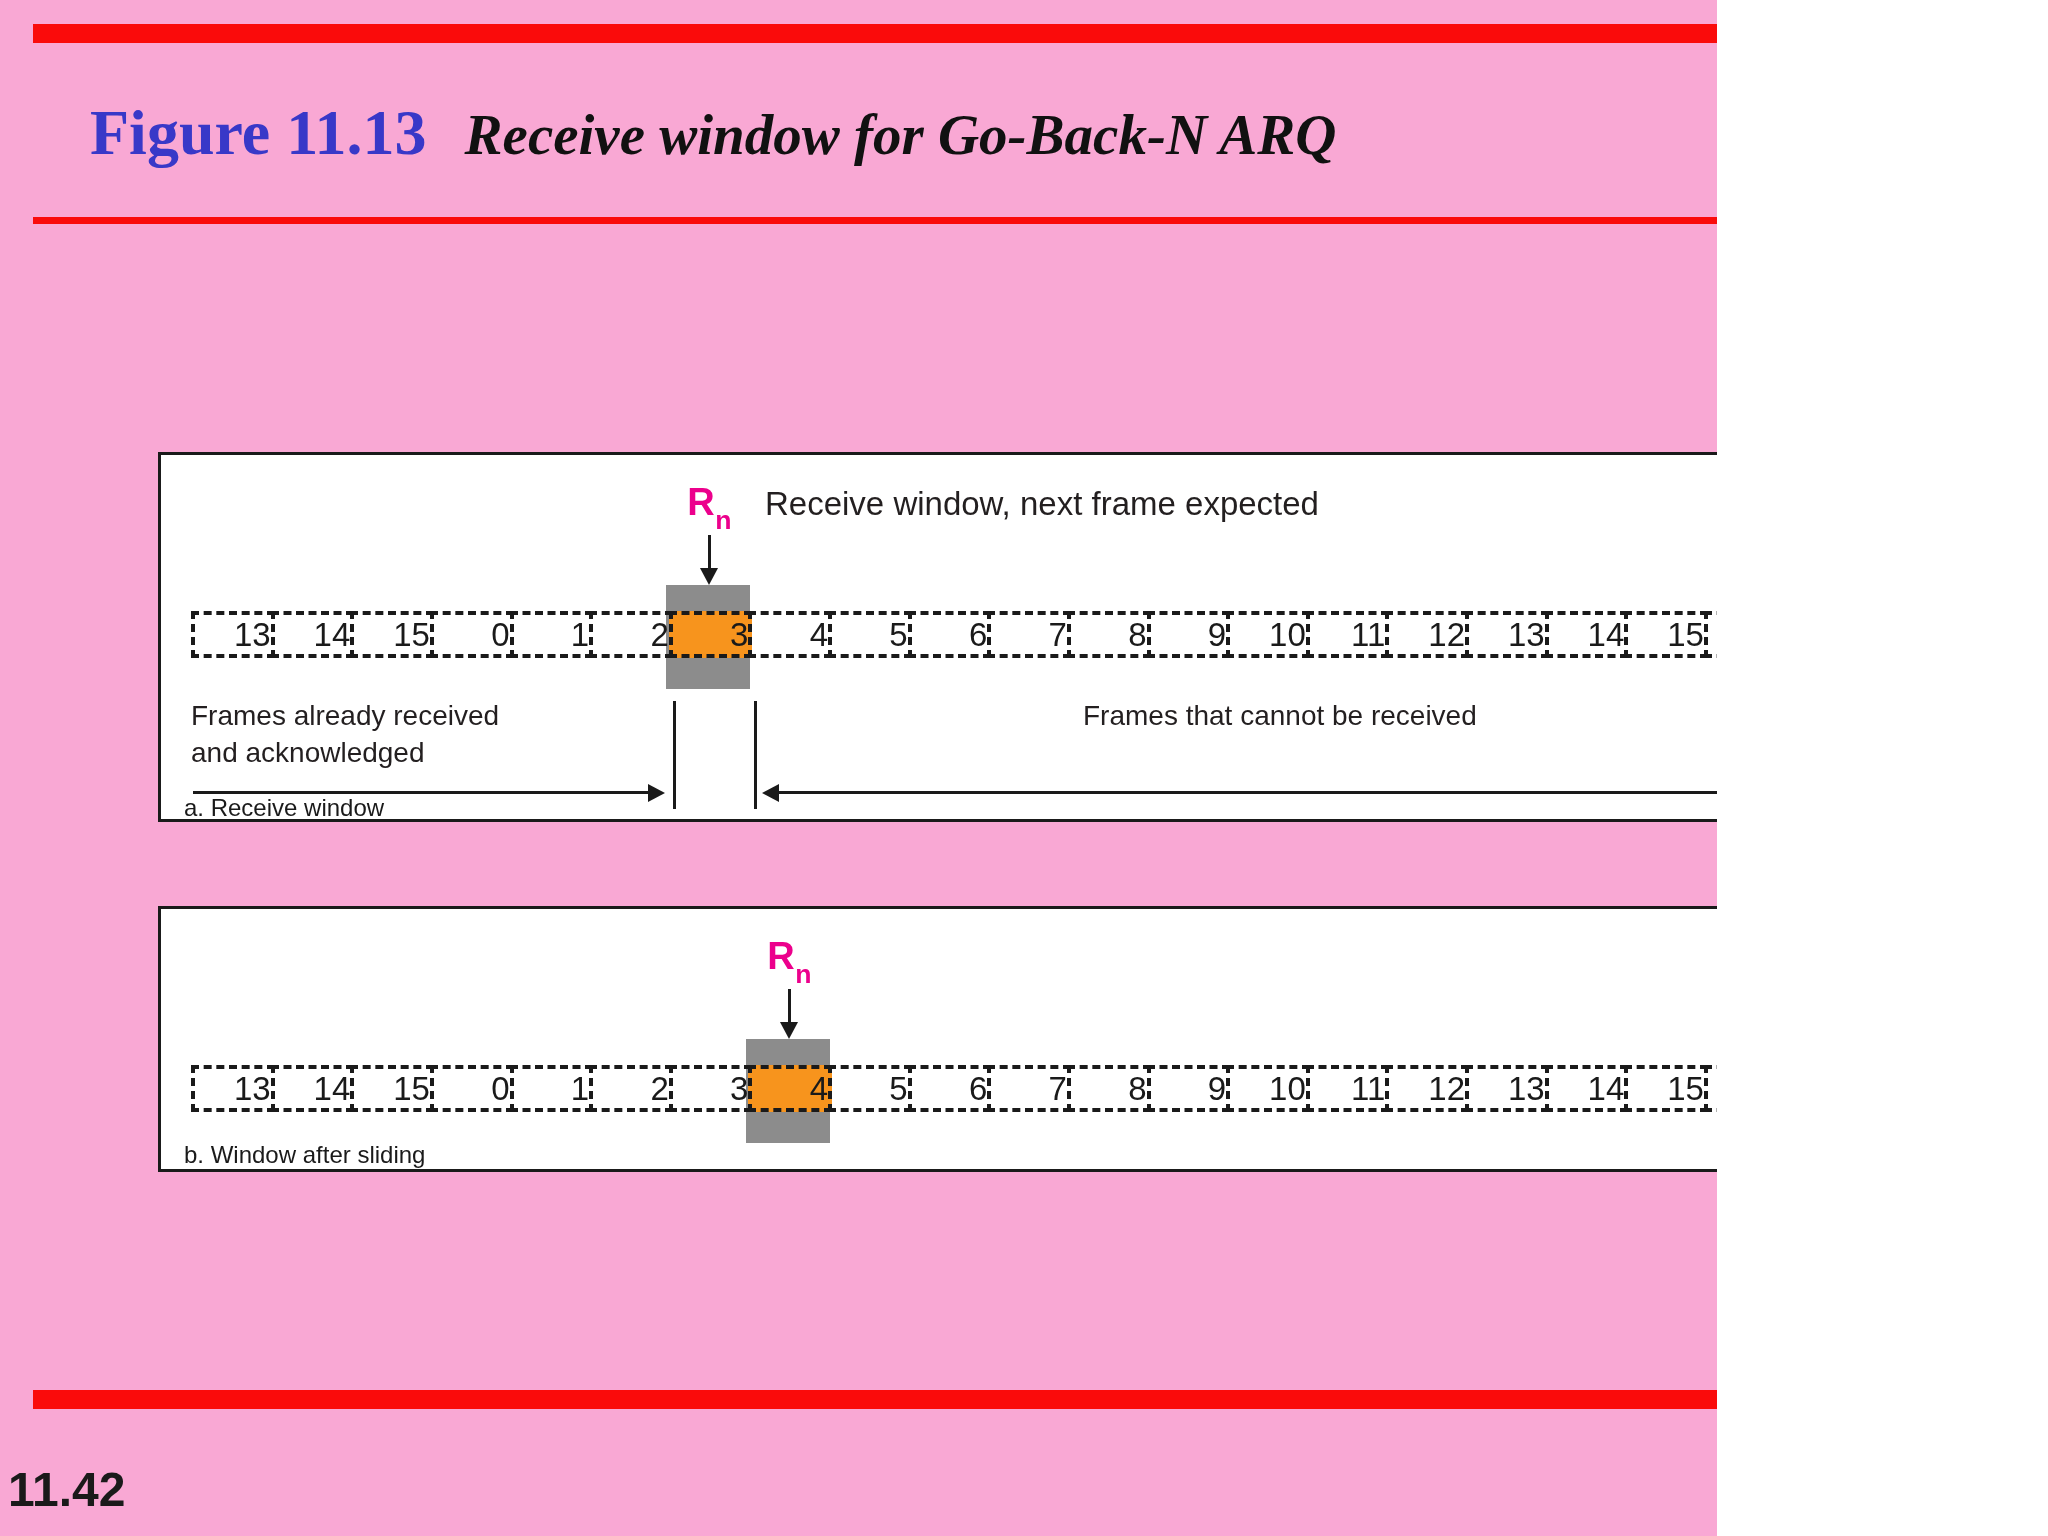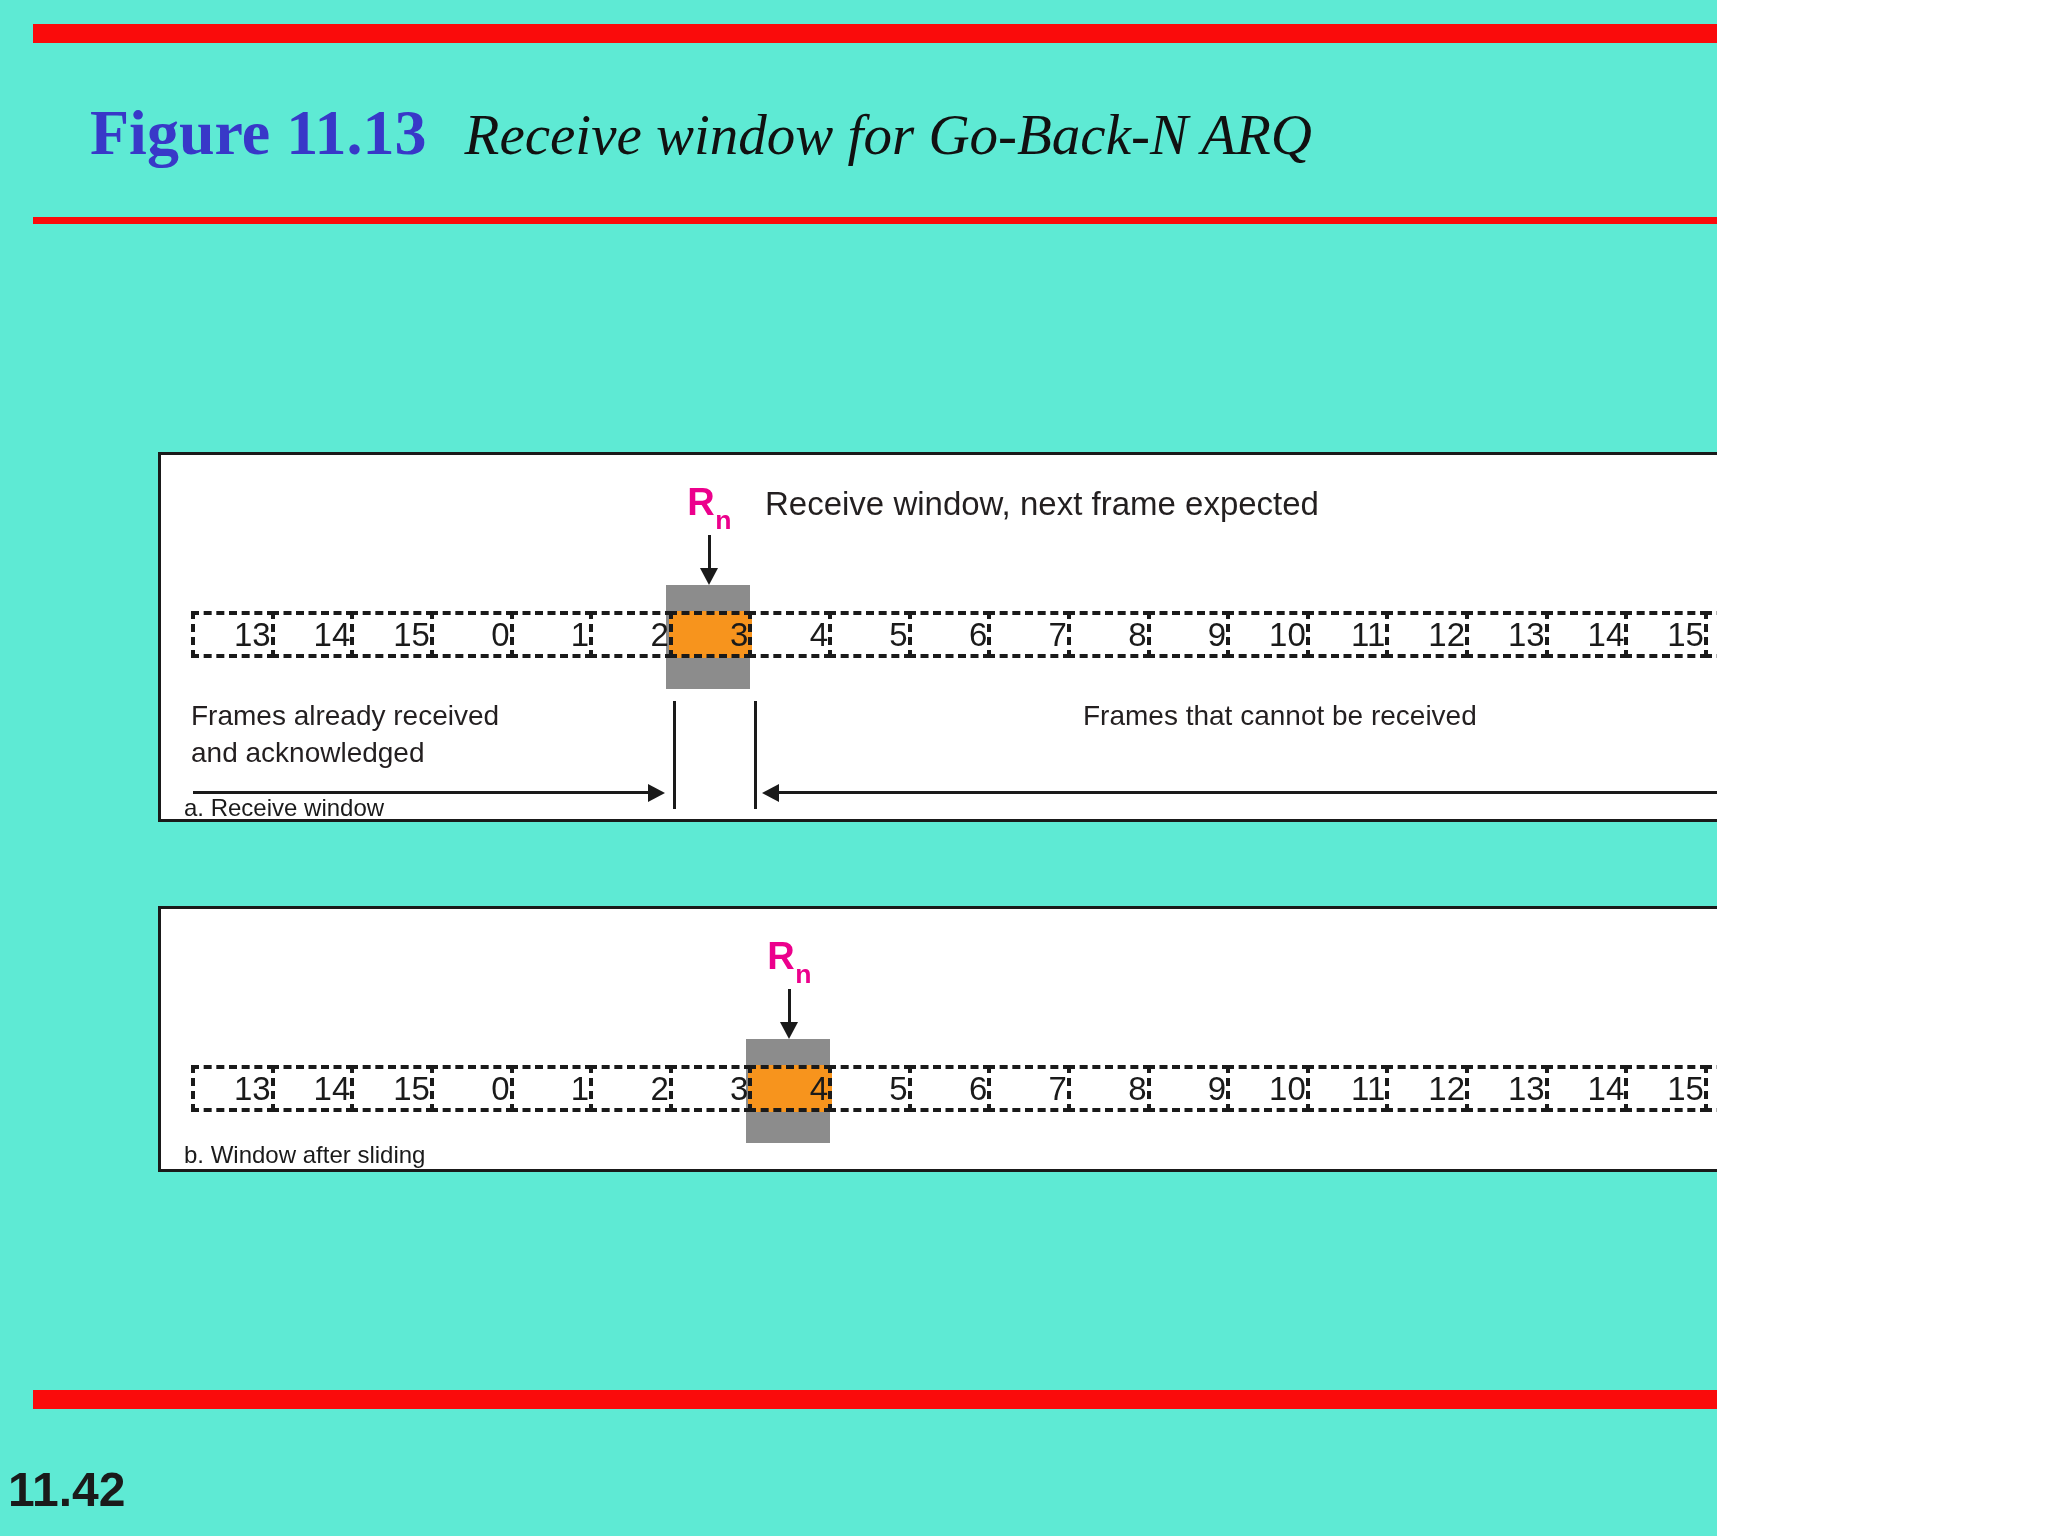--- a/index.html
+++ b/index.html
@@ -1,25 +1,25 @@
 <!DOCTYPE html>
 <html style="--accent-red: #FA0B0B; --title-blue: #3838C8; --window-orange: #F7941D; --window-gray: #8C8C8C; --rn-magenta: #EC008C; --text-dark: #231F20;"><head>
 <meta charset="utf-8">
 <style>
   html,body{margin:0;padding:0;background:#ffffff;}
   #slide{
-    position:relative;width:1717px;height:1536px;background:#5eead4;overflow:hidden;
+    position:relative;width:1717px;height:1536px;background:#f9a8d4;overflow:hidden;
     font-family:"Liberation Sans",sans-serif;color:var(--text-dark,#231F20);
   }
   
   .red-bar{position:absolute;left:33px;width:1964px;height:19px;background:var(--accent-red,#FA0B0B);}
   .red-line{position:absolute;left:33px;width:1964px;height:7px;background:var(--accent-red,#FA0B0B);}
   .title-row{position:absolute;left:90px;top:96px;display:flex;align-items:baseline;gap:38px;white-space:nowrap;}
   .title-prefix{font-family:"Liberation Serif",serif;font-weight:bold;font-size:64px;color:var(--title-blue,#3838C8);}
-  .title-main{font-family:"Liberation Serif",serif;font-weight:normal;font-style:italic;font-size:57px;color:#111111;}
+  .title-main{font-family:"Liberation Serif",serif;font-weight:bold;font-style:italic;font-size:57px;color:#111111;}
   
   .panel{position:absolute;left:158px;width:1731px;background:#ffffff;border:3px solid #1a1a1a;margin-top:40px;}
   #panel-a{top:412px;height:364px;}
   #panel-b{top:866px;height:260px;}
   .caption{position:absolute;left:160px;font-size:24px;color:#1a1a1a;margin-left:24px;}
   
   .gray-block{position:absolute;top:130px;width:84px;height:104px;background:var(--window-gray,#8C8C8C);z-index:1;}
   
   .frame-row{position:absolute;left:30px;top:156px;width:1676px;height:47px;display:flex;z-index:2;}
   .cell{flex:1 1 0;border:4px dashed #1a1a1a;margin-left:-4px;display:flex;align-items:center;justify-content:flex-end;}

